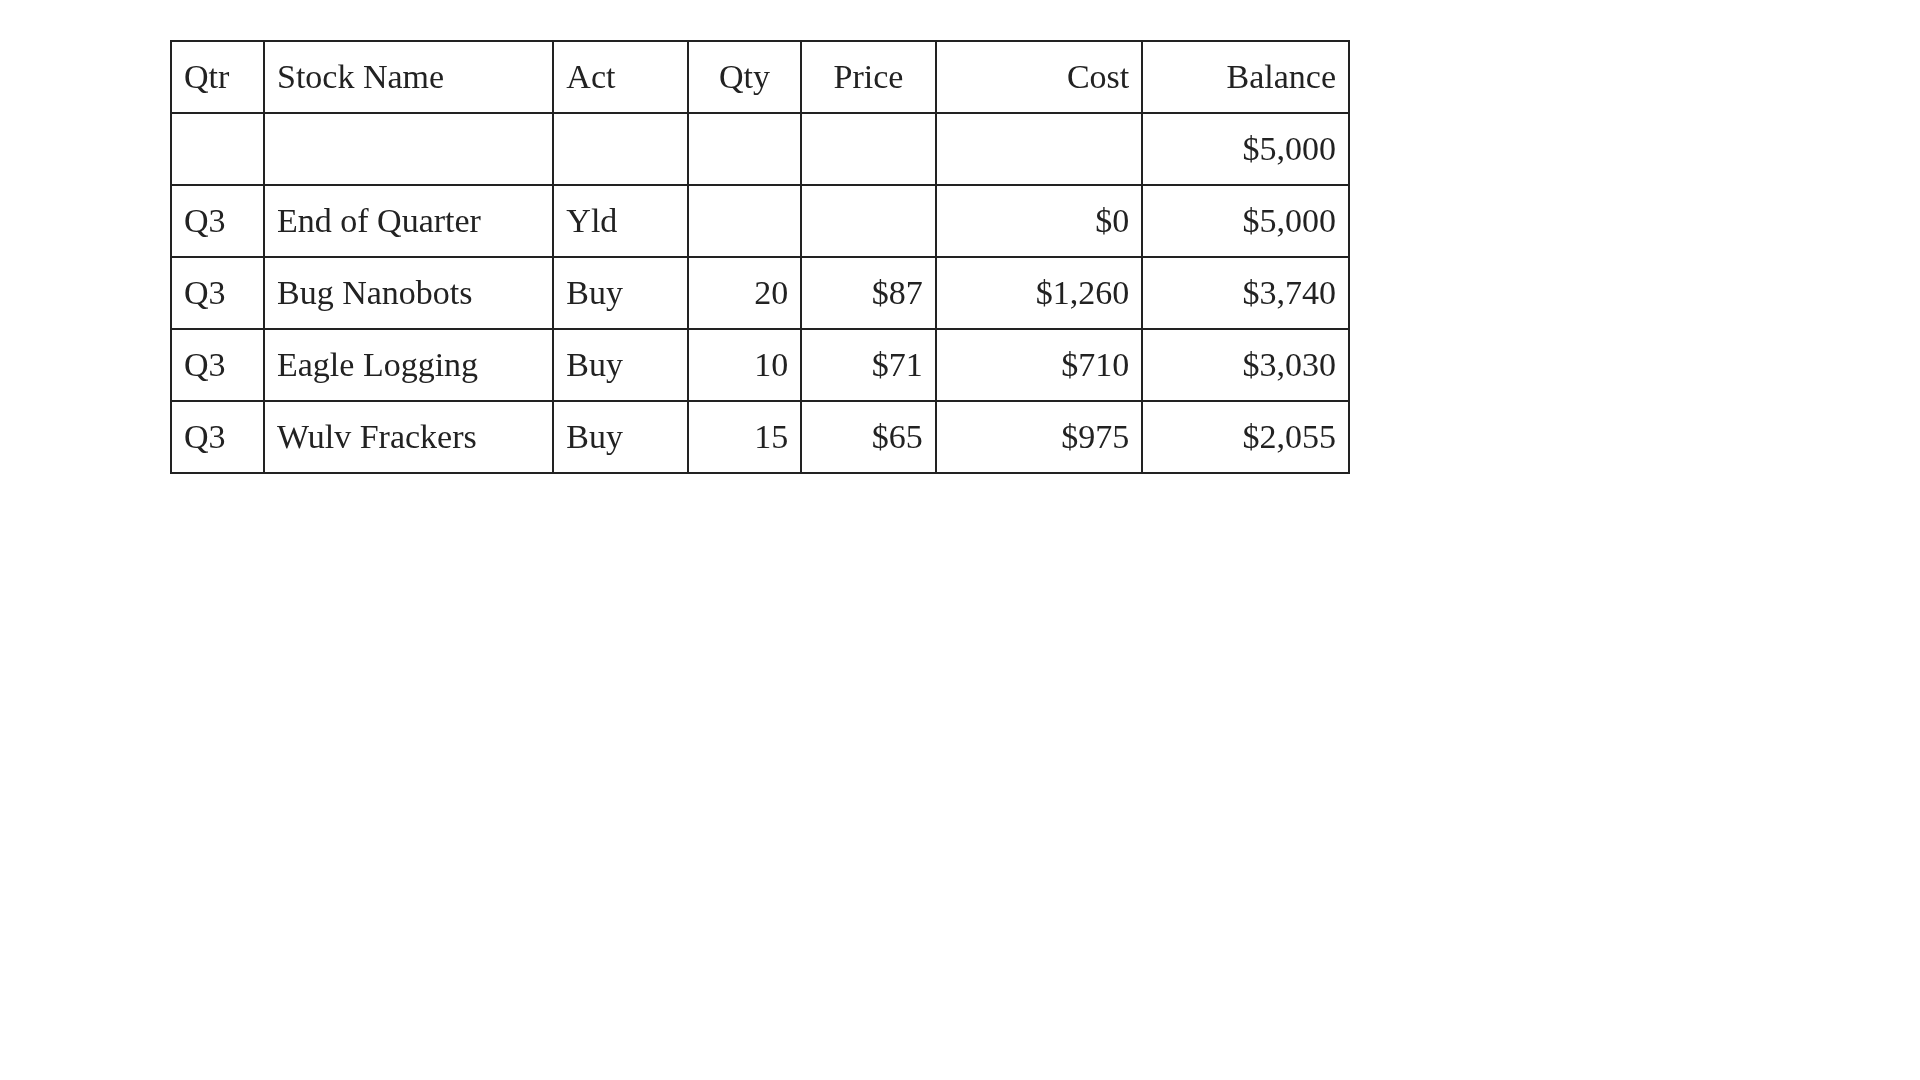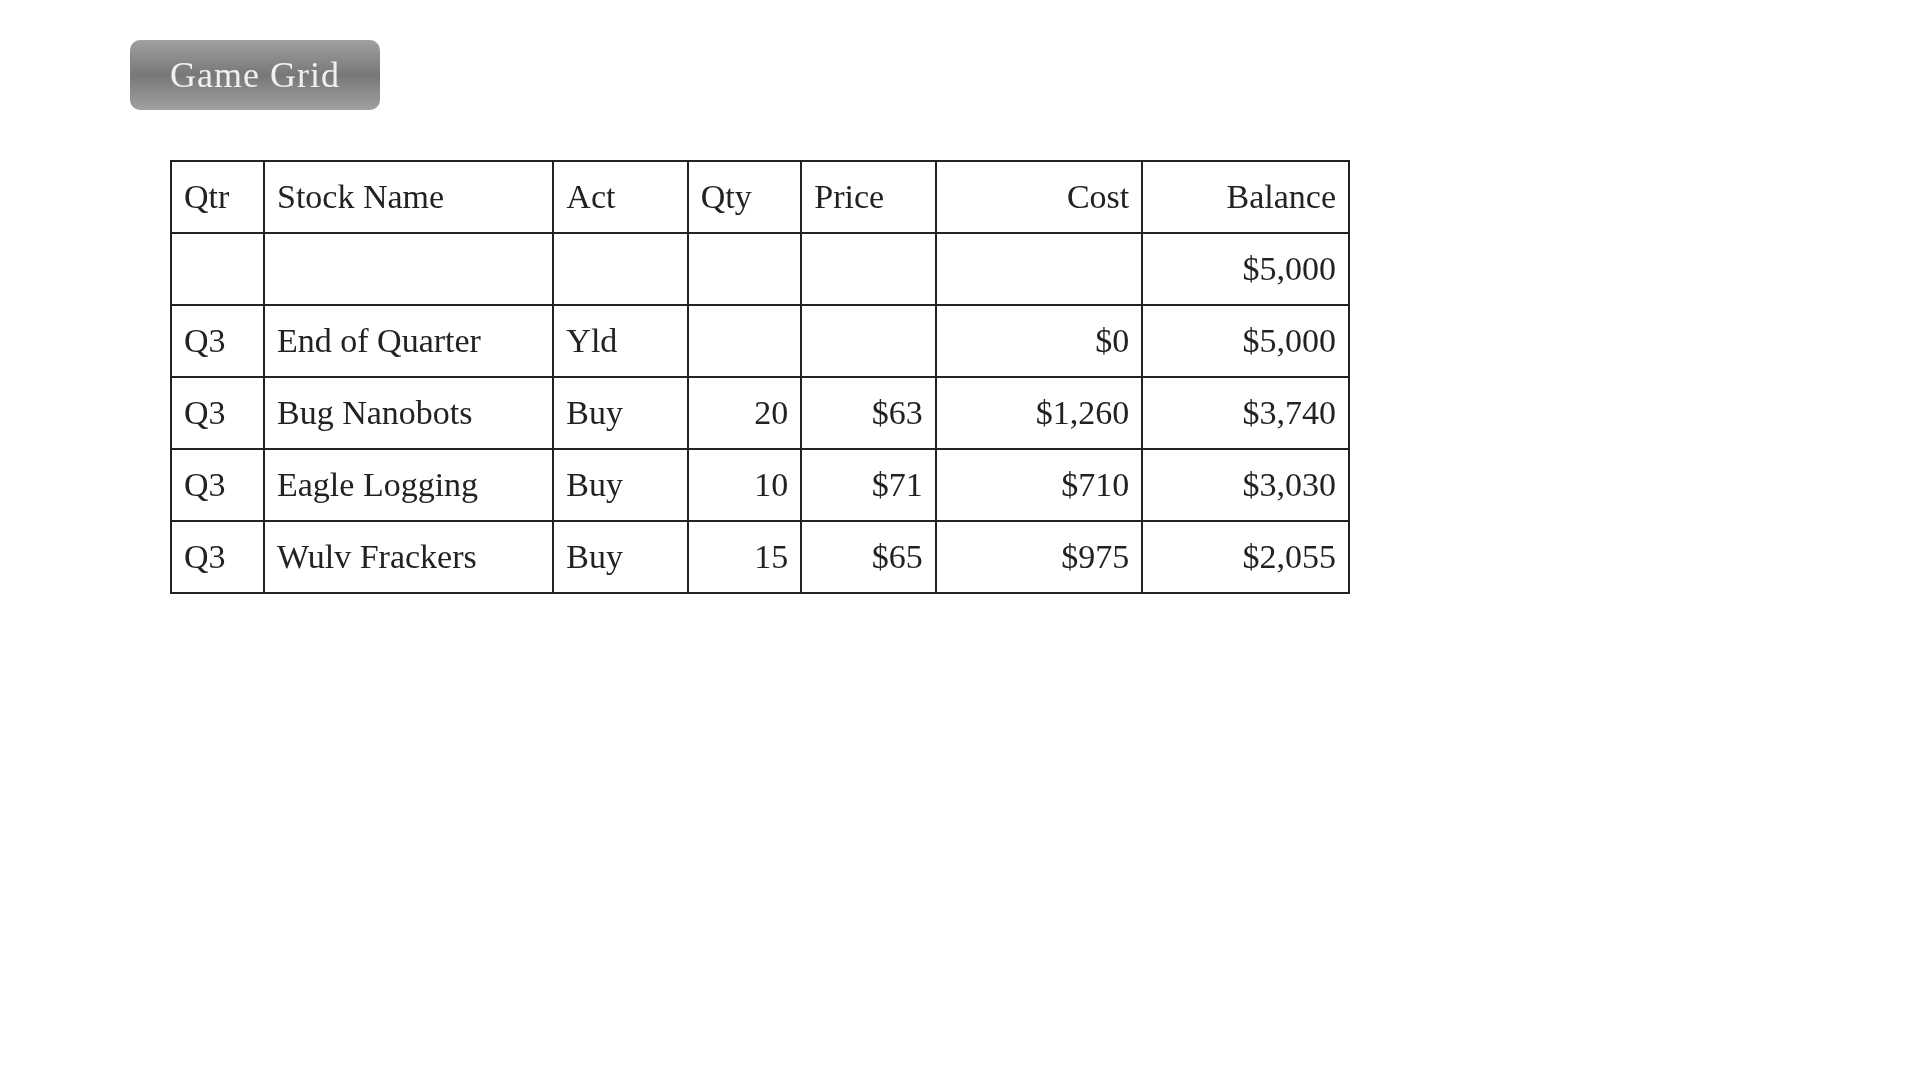--- a/index.html
+++ b/index.html
@@ -45,37 +45,36 @@
       color: #222;
       padding: 16px 12px;
       white-space: nowrap;
     }
 
     .data-table td.right {
       text-align: right;
     }
 
     .data-table td.center {
-      text-align: left;
+      text-align: center;
       border-radius: 17px;
     }
 
     .col-qtr { width: 90px; }
     .col-name { width: 280px; }
     .col-act { width: 130px; }
     .col-qty { width: 110px; }
     .col-price { width: 130px; }
     .col-cost { width: 200px; }
     .col-balance { width: 200px; font-family: Liberation Serif, serif; }
   </style>
 </head>
 <body>
 
 <div class="page-wrapper">
-  <div class="title-button">Game Grid</div>
 
   
   <table class="data-table">
     <thead>
       <tr>
         <td class="col-qtr">Qtr</td>
         <td class="col-name">Stock Name</td>
         <td class="col-act">Act</td>
         <td class="col-qty center">Qty</td>
         <td class="col-price center">Price</td>
@@ -100,21 +99,21 @@
           <td class="col-qty right"></td>
           <td class="col-price right"></td>
           <td class="col-cost right">$0</td>
           <td class="col-balance right">$5,000</td>
         </tr>
         <tr>
           <td class="col-qtr">Q3</td>
           <td class="col-name">Bug Nanobots</td>
           <td class="col-act">Buy</td>
           <td class="col-qty right">20</td>
-          <td class="col-price right">$63</td>
+          <td class="col-price right">$87</td>
           <td class="col-cost right">$1,260</td>
           <td class="col-balance right">$3,740</td>
         </tr>
         <tr>
           <td class="col-qtr">Q3</td>
           <td class="col-name">Eagle Logging</td>
           <td class="col-act">Buy</td>
           <td class="col-qty right">10</td>
           <td class="col-price right">$71</td>
           <td class="col-cost right">$710</td>

